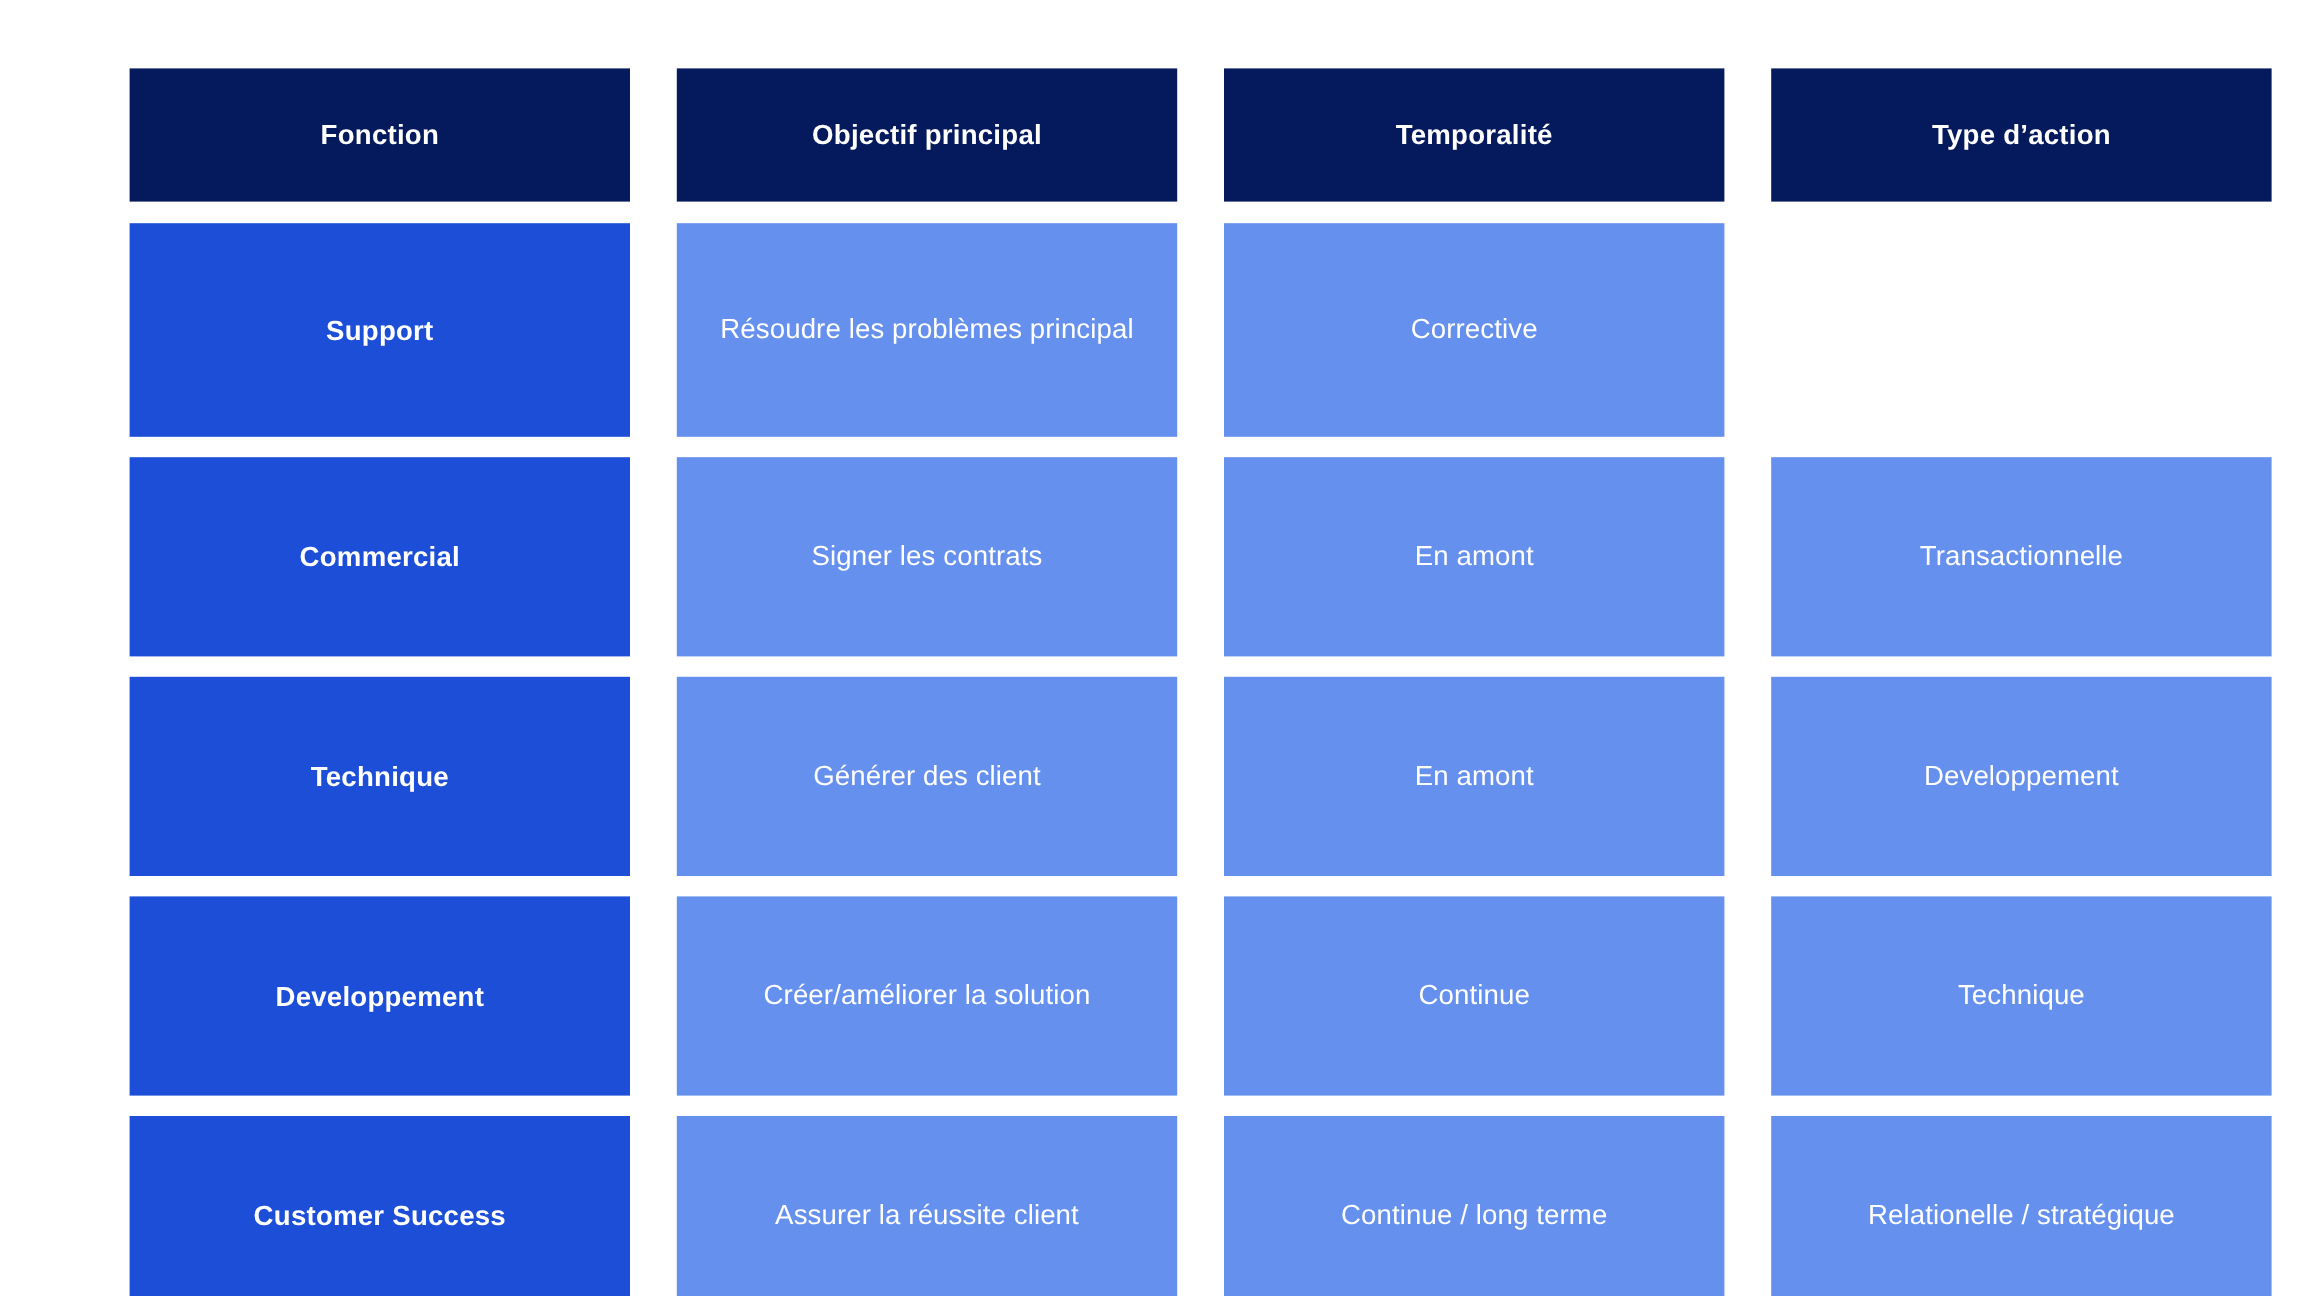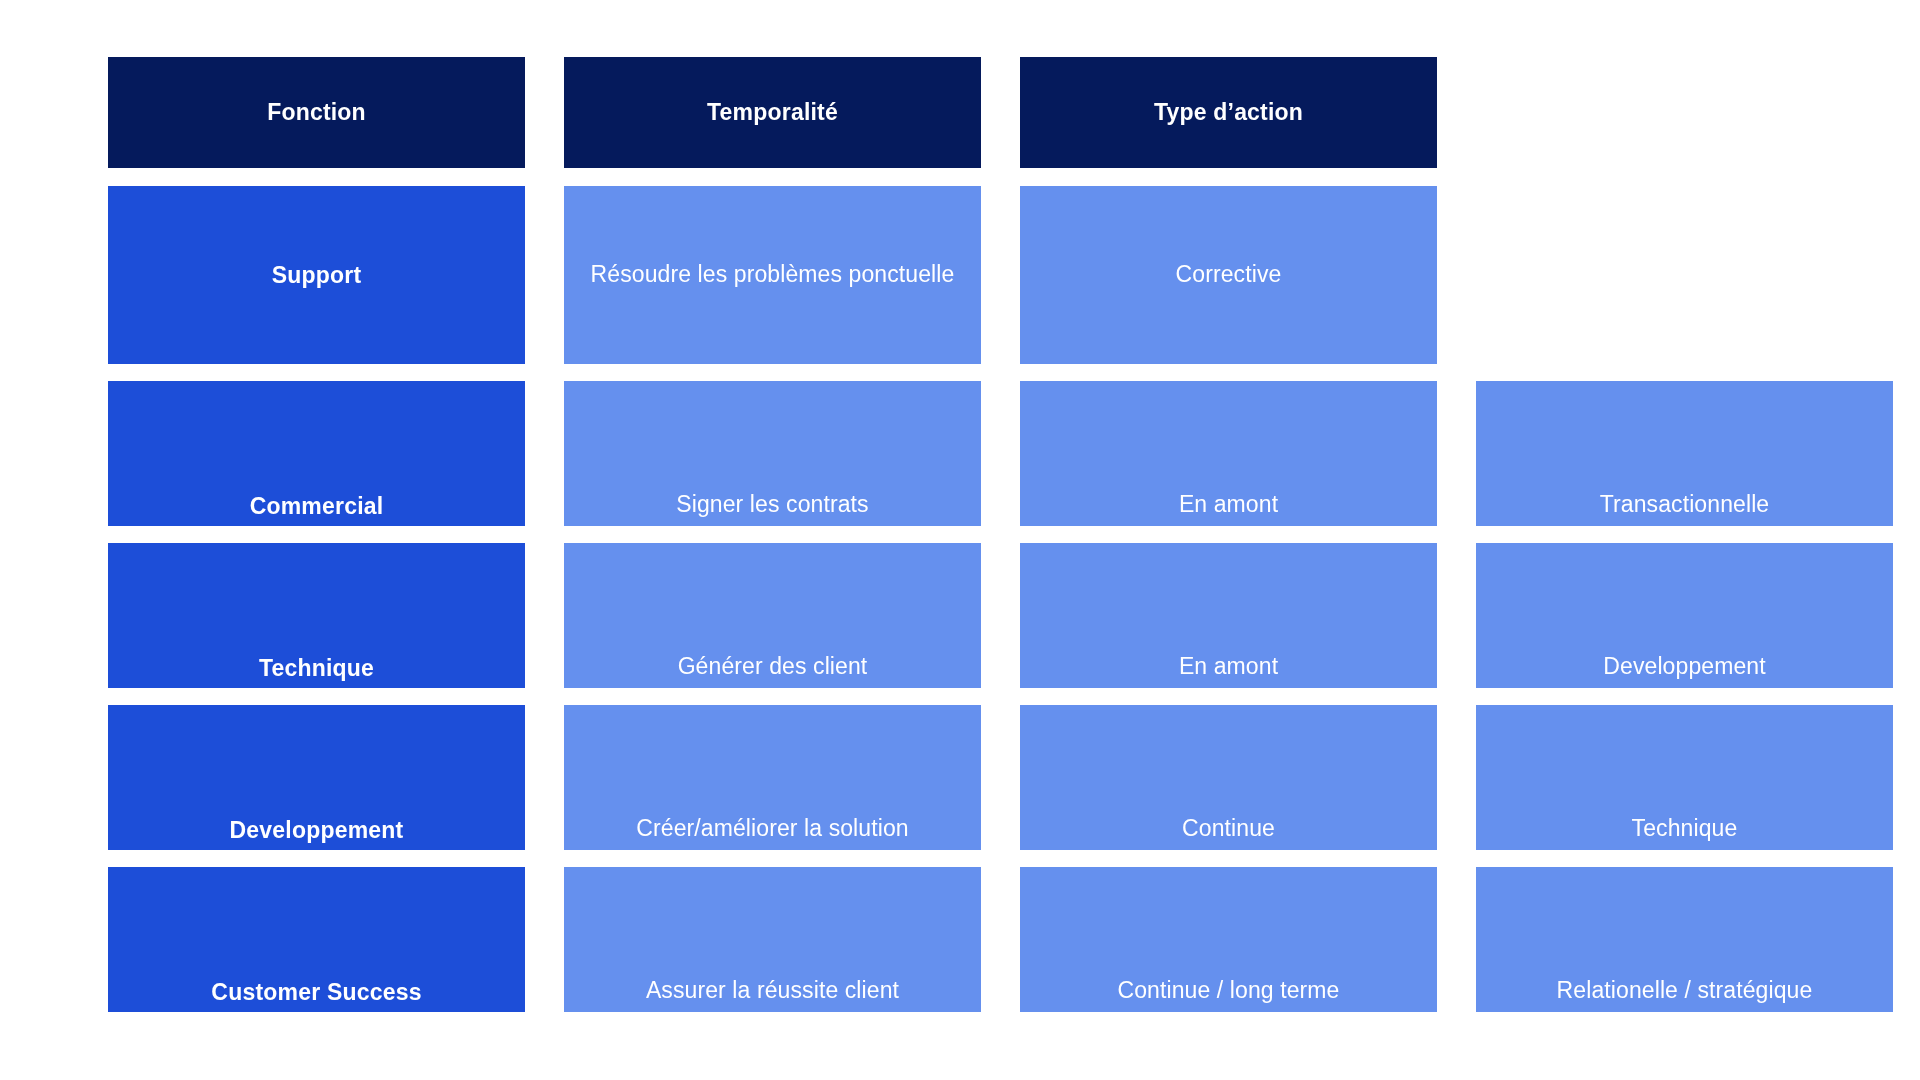--- a/index.html
+++ b/index.html
@@ -68,45 +68,48 @@
 
   .val-cell {
     background: #6590EE;
     font-size: 23px;
     font-weight: normal;
     line-height: 1.3;
     letter-spacing: 0.1px;
   }
 
   .row-tall .cell { height: 178px; }
-  .row-std  .cell { height: 145px; align-items: flex-end; }
+  .row-std  .cell { height: 166px; }
 </style>
 </head>
 <body>
 
 <div id="comparison-table">
 
   <div class="table-row header-row">
     <div class="cell header-cell">
       <span>Fonction</span>
+    </div>
+    <div class="cell header-cell">
+      <span>Objectif principal</span>
     </div>
     <div class="cell header-cell">
       <span>Temporalité</span>
     </div>
     <div class="cell header-cell">
       <span>Type d’action</span>
     </div>
   </div>
 
   <div class="table-row body-row row-tall">
     <div class="cell fn-cell">
       <span>Support</span>
     </div>
     <div class="cell val-cell">
-      <span>Résoudre les problèmes ponctuelle</span>
+      <span>Résoudre les problèmes principal</span>
     </div>
     <div class="cell val-cell">
       <span>Corrective</span>
     </div>
   </div>
 
   <div class="table-row body-row row-std">
     <div class="cell fn-cell">
       <span>Commercial</span>
     </div>

